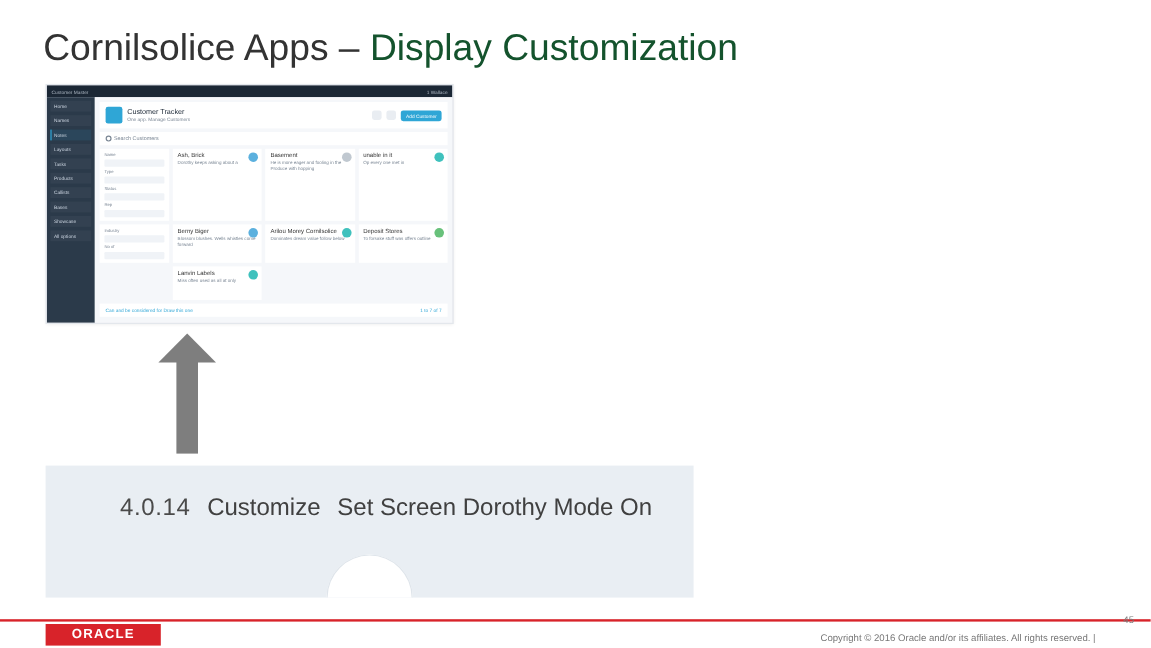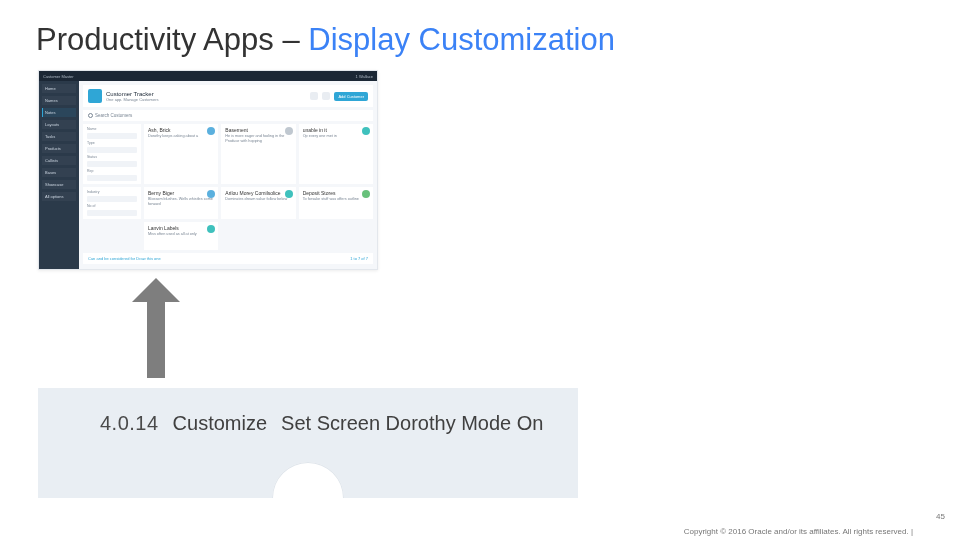--- a/index.html
+++ b/index.html
@@ -1,19 +1,19 @@
 <!DOCTYPE html>
 <html><head>
 <meta charset="utf-8">
 <style>
   * { box-sizing: border-box; margin: 0; padding: 0; }
   html, body { width: 959px; height: 540px; font-family: "Segoe UI", Arial, sans-serif; background: #fff; overflow: hidden; }
   .slide { position: relative; width: 959px; height: 540px; background: #fff; }
   .title { position: absolute; left: 36px; top: 22px; font-size: 31px; font-weight: 400; color: #333; }
-  .title .emph { color: #3b82f6; }
+  .title .emph { color: #14532d; }
   .screenshot { position: absolute; left: 38px; top: 70px; width: 340px; height: 200px; background: #eef1f5; border: 1px solid #e3e7ec; box-shadow: 0 1px 3px rgba(0,0,0,.08); font-size: 5px; color: #555; overflow: hidden; }
   .topbar { height: 10px; background: #1b2735; display: flex; align-items: center; padding: 0 4px; color: #aeb8c4; font-size: 4px; justify-content: space-between; }
   .body-row { display: flex; height: calc(100% - 10px); }
   .sidebar { width: 40px; background: #2b3a4a; display: flex; flex-direction: column; padding: 3px 3px; gap: 3px; color: #cbd5e0; font-size: 4px; }
   .sidebar .sec { background: rgba(255,255,255,.04); padding: 2px 2px; border-left: 1px solid transparent; }
   .sidebar .sec.active { border-left: 1px solid #2fa6d6; background: rgba(47,166,214,.12); }
   .content { flex: 1; background: #f5f7fa; padding: 4px; display: flex; flex-direction: column; gap: 3px; }
   .hdr { background: #fff; padding: 4px 5px; display: flex; align-items: center; gap: 4px; }
   .hdr .av { width: 14px; height: 14px; background: #2fa6d6; border-radius: 2px; }
   .hdr .ttl { font-size: 6px; color: #1b2735; }
@@ -45,21 +45,21 @@
   .logo { margin-left: 38px; width: 96px; height: 18px; background: #d8232a; color: #fff; font-weight: 700; font-size: 11px; letter-spacing: 1px; display: flex; align-items: center; justify-content: center; font-family: Arial, sans-serif; }
   .copy { position: absolute; right: 46px; bottom: 4px; font-size: 8px; color: #777; margin-top: 47px; }
   .pg { position: absolute; right: 14px; bottom: 19px; font-size: 8px; color: #777; }
 </style>
 </head>
 <body>
 
 <div class="slide">
 
   <h1 class="title">
-    <span>Productivity Apps – </span><span class="emph">Display Customization</span>
+    <span>Cornilsolice Apps – </span><span class="emph">Display Customization</span>
   </h1>
 
   <div class="screenshot">
     <div class="topbar">
       <span>Customer Master</span>
       <span>1  Wallace</span>
     </div>
     <div class="body-row">
       <div class="sidebar">
         <div class="sec">Home</div>
@@ -160,15 +160,18 @@
 
   <div class="lower">
     <div class="bar">
       <span class="ver">4.0.14</span>
       <span class="lnk">Customize</span>
       <span class="lnk">Set Screen Dorothy Mode On</span>
     </div>
     <div class="circle"></div>
   </div>
 
+  <div class="footer">
+    <div class="logo">ORACLE</div>
+  </div>
   <div class="copy">Copyright © 2016 Oracle and/or its affiliates. All rights reserved.  |</div>
   <div class="pg">45</div>
 </div>
 
 </body></html>

